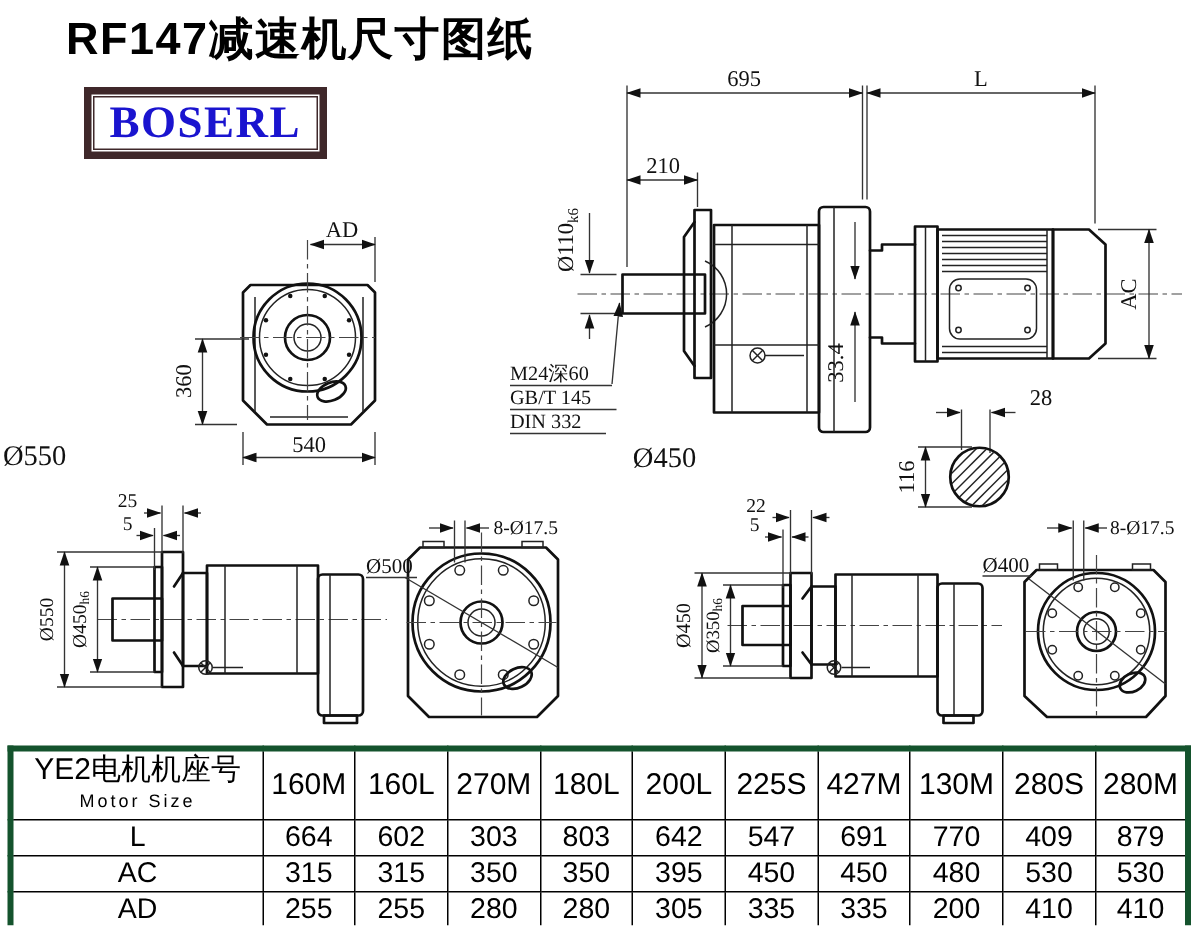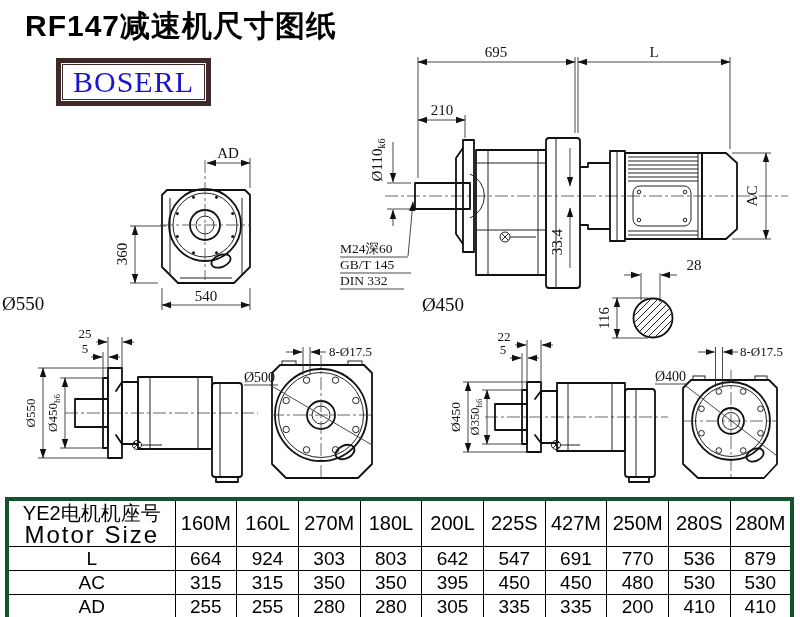--- a/index.html
+++ b/index.html
@@ -1,43 +1,43 @@
 <!DOCTYPE html>
 <html><head>
 <meta charset="utf-8">
 <style>
   html,body{margin:0;padding:0;background:#fff;}
   #canvas{position:relative;width:800px;height:617px;background:#ffffff;overflow:hidden;
           font-family:"Liberation Sans",sans-serif;}
-  #title{position:absolute;left:25px;top:6px;font-size:30px;font-weight:bold;color:#000;
+  #title{position:absolute;left:44px;top:6px;font-size:30px;font-weight:bold;color:#000;
          letter-spacing:1px;white-space:nowrap;}
   #logo{position:absolute;left:56px;top:58px;border:5px solid #3f282a;background:#fff;}
   #logo .inner{border:1px solid #3f282a;margin:1px;padding:0 10px;}
-  #logo .inner span{font-family:"Liberation Serif",serif;font-weight:normal;font-size:30px;
+  #logo .inner span{font-family:"Liberation Serif",serif;font-weight:bold;font-size:30px;
         color:#1a14cf;letter-spacing:1px;line-height:34px;}
   svg{position:absolute;overflow:visible;}
   svg text{fill:#111;font-family:"Liberation Serif",serif;}
   .bold{stroke:#111;stroke-width:1.8;fill:none;stroke-linejoin:round;stroke-linecap:round;}
   .mid{stroke:#222;stroke-width:1;fill:none;}
   .thin{stroke:#333;stroke-width:.9;fill:none;}
   .cl{stroke:#444;stroke-width:.8;fill:none;stroke-dasharray:13 3 3 3;}
   .dim{font-size:15px;}
   .dims{font-size:13px;}
   .big{font-size:19px;}
   .note{font-size:13.5px;}
   #spec-table{position:absolute;left:5px;top:497px;width:789px;border-collapse:collapse;
        table-layout:fixed;font-family:"Liberation Sans",sans-serif;}
   #spec-table th,#spec-table td{border:1px solid #000;text-align:center;vertical-align:middle;
        padding:0;color:#000;}
   #spec-table{border:4px solid #14532d;}
   #spec-table td{font-size:19px;height:23px;font-weight:normal;}
   #spec-table th{font-weight:normal;}
   #spec-table tr.hd th{height:45px;font-size:20px;}
   #spec-table .cn{font-size:20px;line-height:22px;}
-  #spec-table .en{font-size:24px;line-height:21px;letter-spacing:2px;}
+  #spec-table .en{font-size:12px;line-height:21px;letter-spacing:2px;}
 </style>
 </head>
 <body>
 
 <div id="canvas">
 
   <div id="title">RF147减速机尺寸图纸</div>
 
   <div id="logo">
     <div class="inner"><span>BOSERL</span></div>
@@ -391,35 +391,35 @@
             <div class="cn">YE2电机机座号</div>
             <div class="en">Motor Size</div>
           </th>
           <th>160M</th>
           <th>160L</th>
           <th>270M</th>
           <th>180L</th>
           <th>200L</th>
           <th>225S</th>
           <th>427M</th>
-          <th>250M</th>
+          <th>130M</th>
           <th>280S</th>
           <th>280M</th>
         </tr>
         <tr>
           <td>L</td>
           <td>664</td>
-          <td>924</td>
+          <td>602</td>
           <td>303</td>
           <td>803</td>
           <td>642</td>
           <td>547</td>
           <td>691</td>
           <td>770</td>
-          <td>536</td>
+          <td>409</td>
           <td>879</td>
         </tr>
         <tr>
           <td>AC</td>
           <td>315</td>
           <td>315</td>
           <td>350</td>
           <td>350</td>
           <td>395</td>
           <td>450</td>

